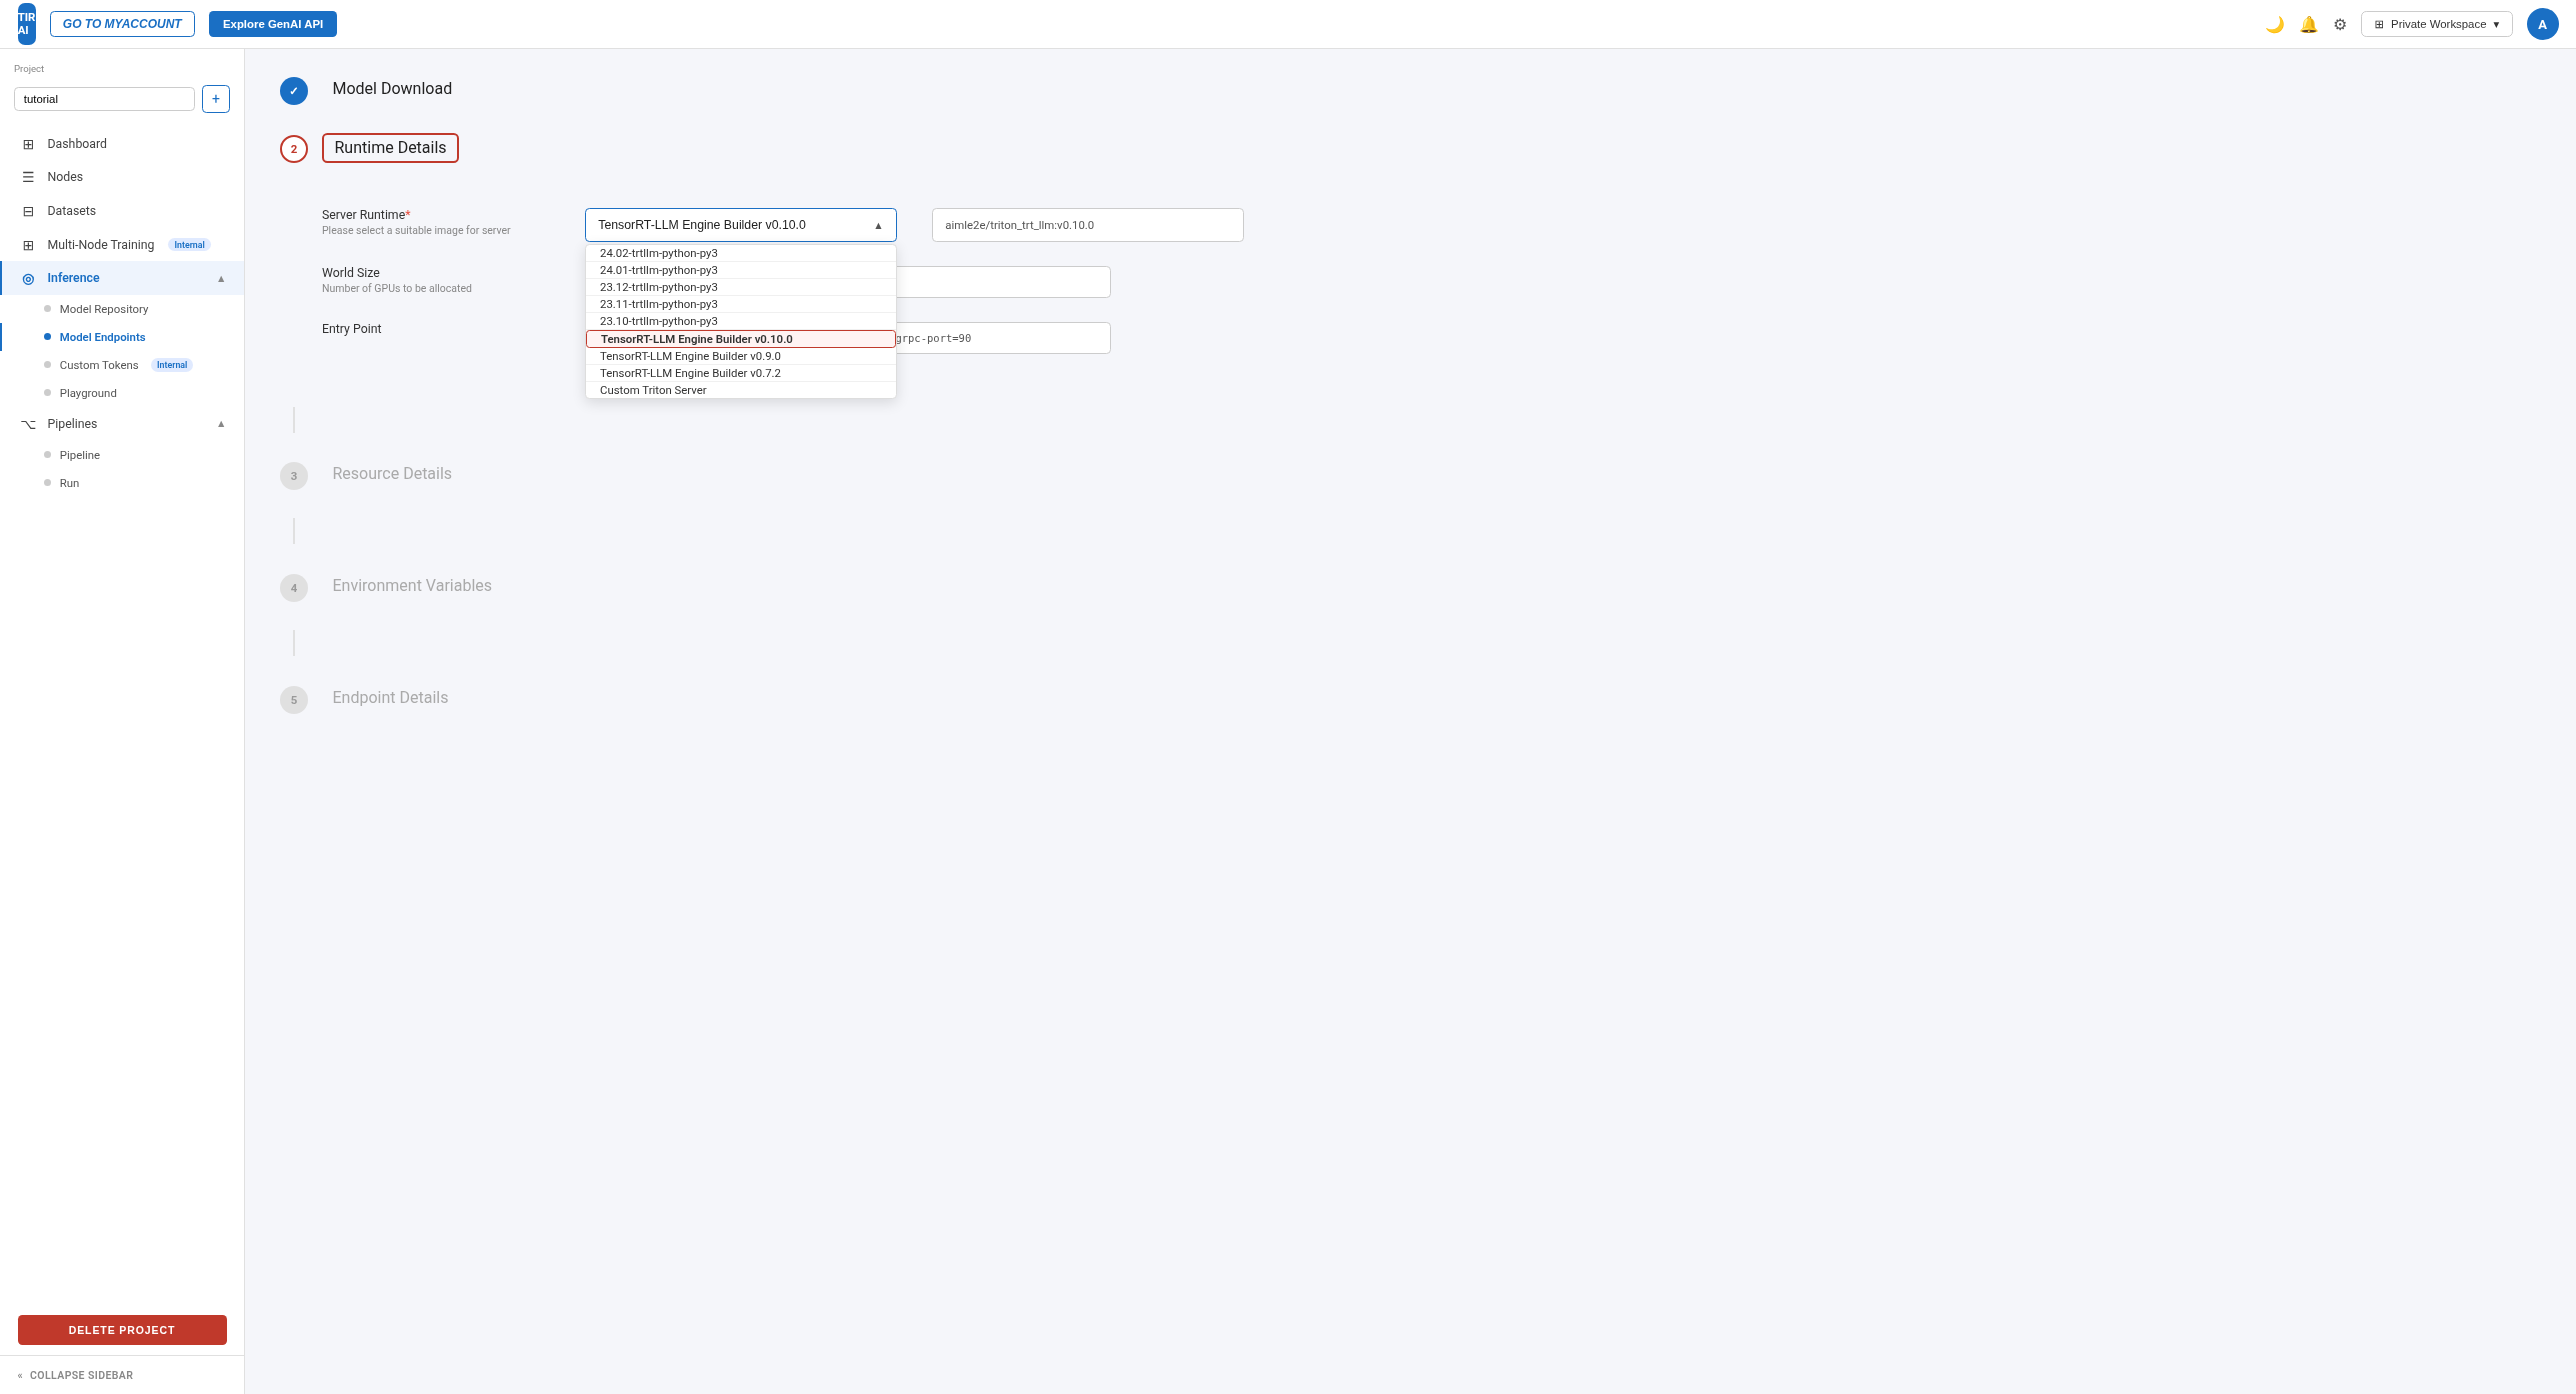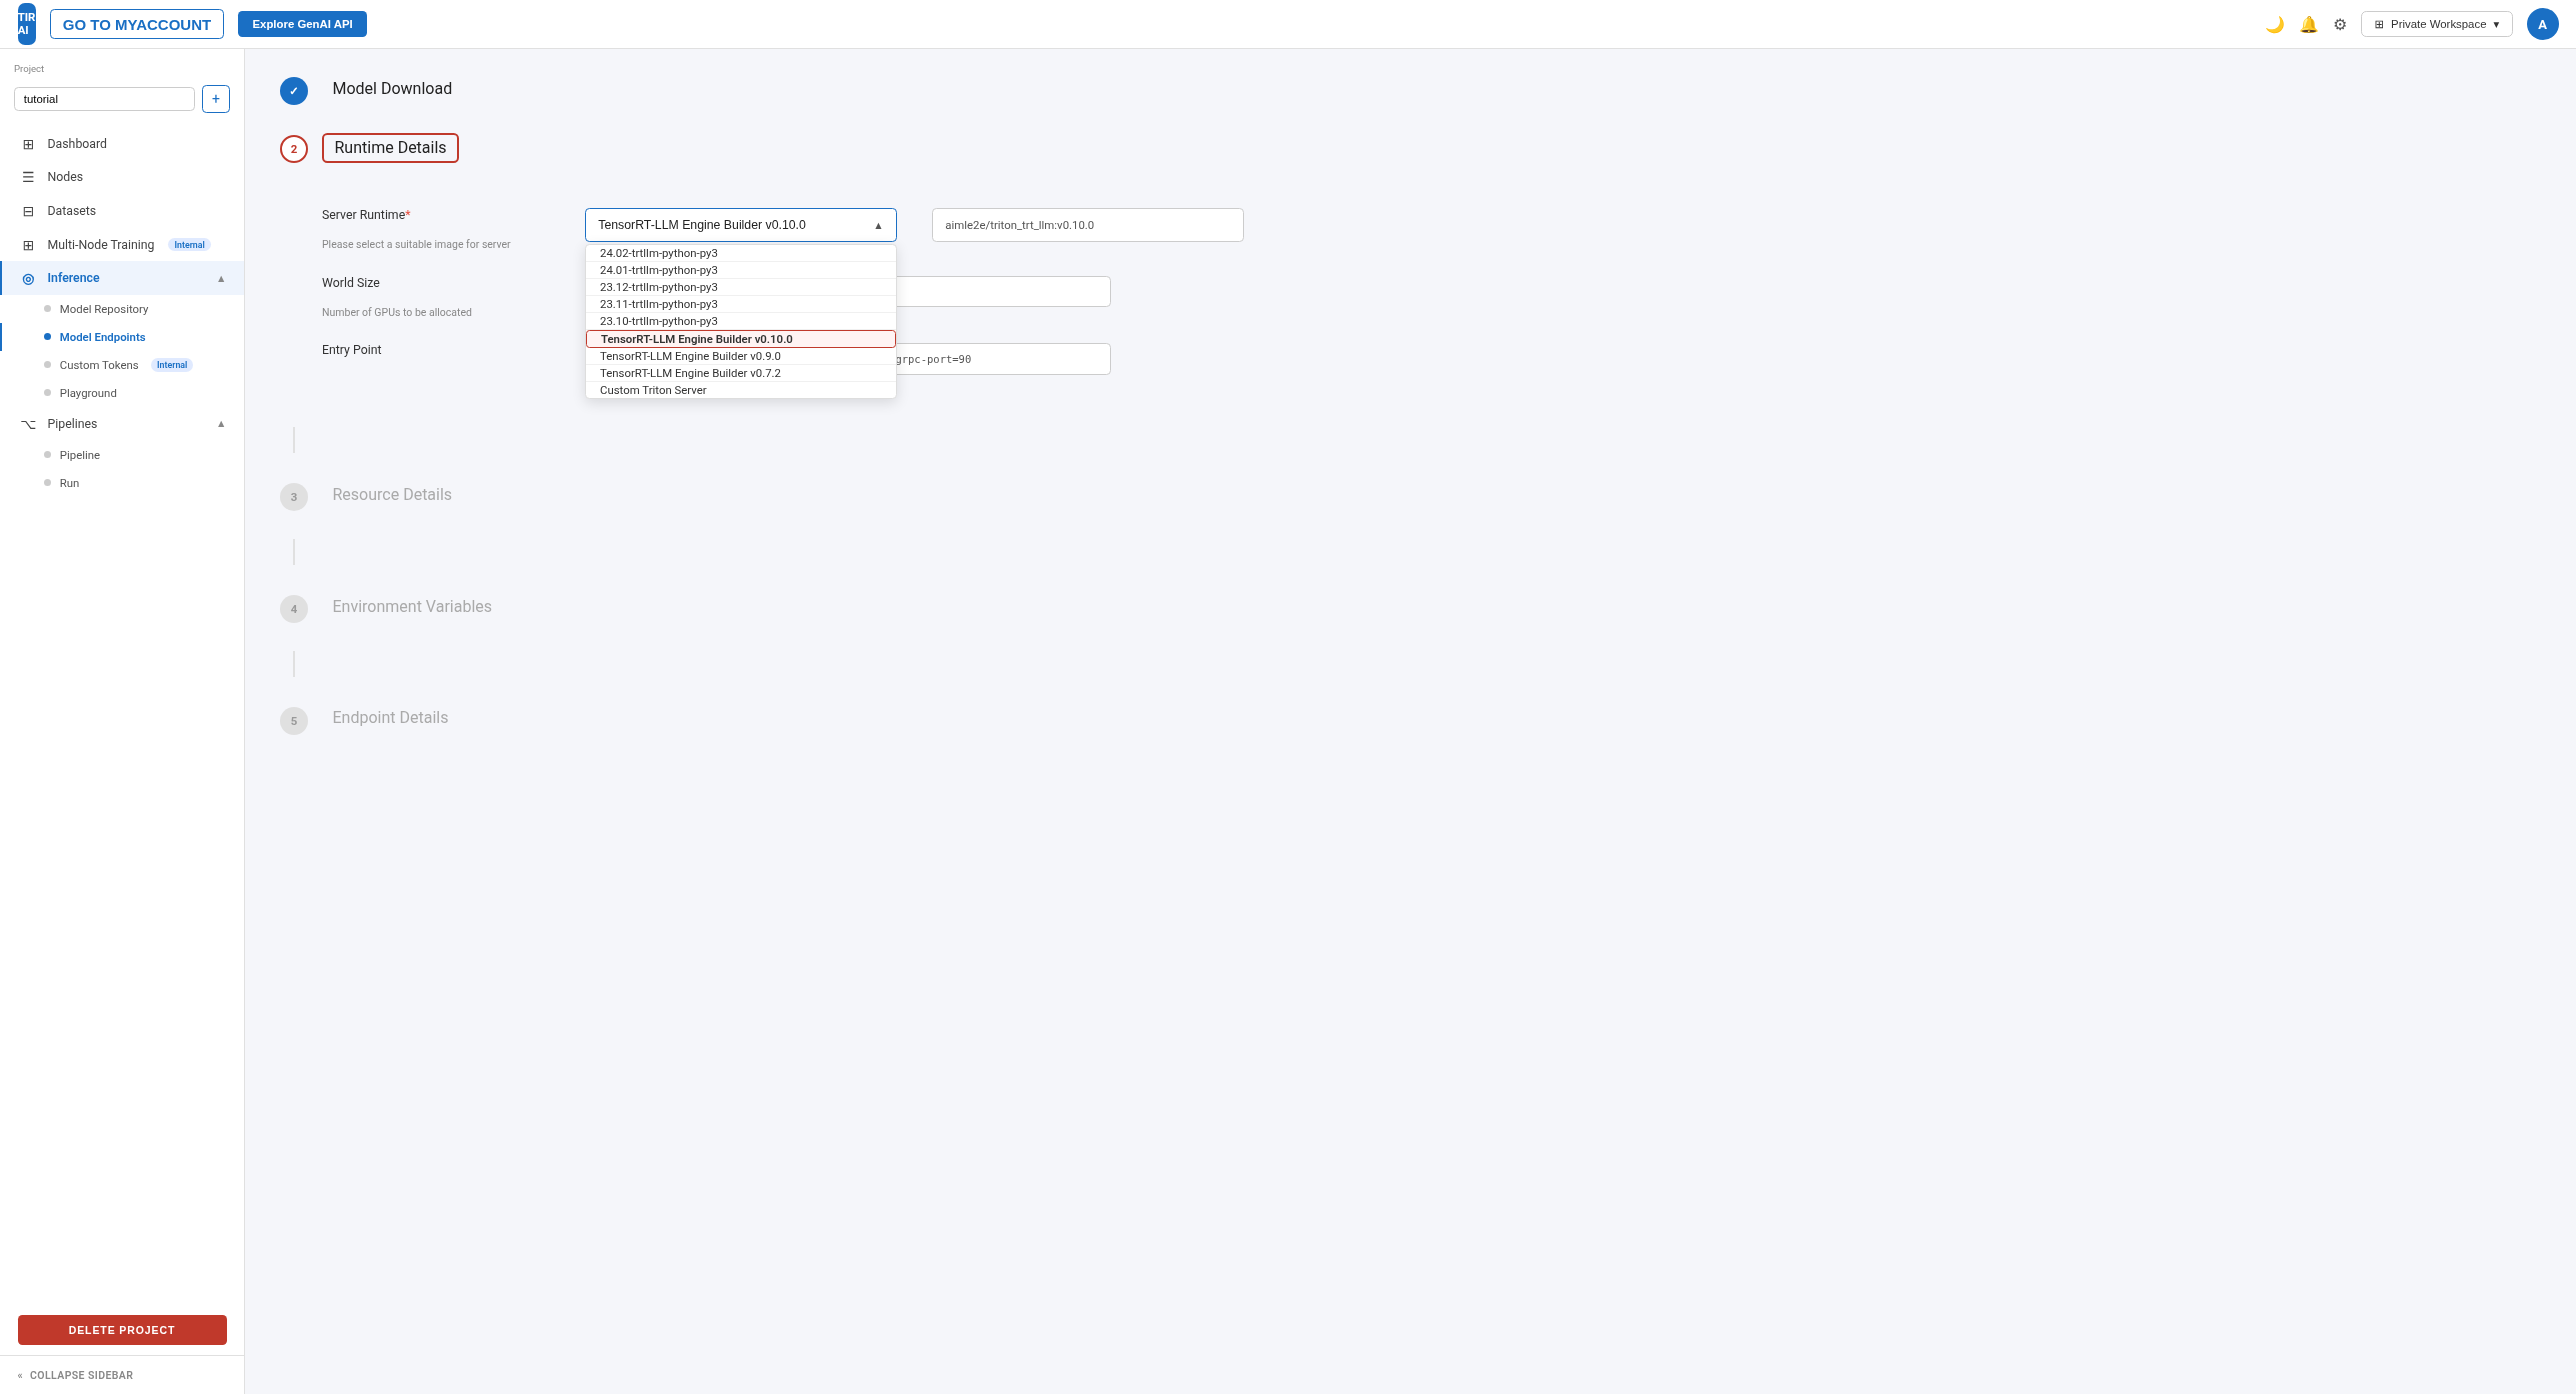--- a/index.html
+++ b/index.html
@@ -13,21 +13,21 @@
     }
     .topnav-left { display: flex; align-items: center; gap: 14px; }
     .logo { display: flex; align-items: center; gap: 7px; }
     .logo-box {
       width: 18px; height: 42px; background: #1a6fc4; border-radius: 7px;
       display: flex; align-items: center; justify-content: center;
       color: #fff; font-weight: 700; font-size: 11.4px; line-height: 1.1;
     }
     .btn-myaccount {
       border: 1.3px solid #1a6fc4; background: #fff; color: #1a6fc4;
-      padding: 5.3px 12.3px; border-radius: 4.4px; cursor: pointer; font-size: 15px; font-weight: 600;
+      padding: 5.3px 12.3px; border-radius: 4.4px; cursor: pointer; font-size: 12px; font-weight: 600; font-style: italic;
     }
     .btn-explore {
       background: #1a6fc4; color: #fff;
       padding: 7px 14px; border-radius: 4.4px; cursor: pointer; font-size: 11.4px; font-weight: 600; border: none;
     }
     .topnav-right { display: flex; align-items: center; gap: 14px; }
     .icon-btn { background: none; border: none; cursor: pointer; font-size: 16px; color: #555; }
     .workspace-btn {
       display: flex; align-items: center; gap: 7px;
       border: 1.3px solid #ccc; background: #fff; padding: 5.3px 12.3px;
@@ -123,21 +123,21 @@
     .step-title.active-box {
       border: 2.2px solid #c0392b; color: #222; padding: 3.5px 10.5px;
     }
     .step-title.inactive { color: #aaa; }
 
     .step-content { margin-left: 42px; margin-top: 17.5px; }
 
     .form-row { display: flex; align-items: flex-start; gap: 35px; margin-bottom: 24.5px; }
     .form-label-col { min-width: 228px; }
     .form-label { font-size: 12.3px; font-weight: 400; color: #333; }
-    .form-sublabel { font-size: 10.5px; color: #888; margin-top: 16px; }
+    .form-sublabel { font-size: 10.5px; color: #888; margin-top: 2px; }
     .required { color: #e74c3c; }
 
     .form-control-col { flex: 1; max-width: 526px; position: relative; }
 
     .select-wrapper { position: relative; }
     .select-btn {
       display: flex; align-items: center; justify-content: space-between;
       border: 1.8px solid #1a6fc4; border-radius: 4.4px; padding: 8.8px 12.3px;
       background: #fff; cursor: pointer; font-size: 12.3px; color: #222; width: 100%;
     }

